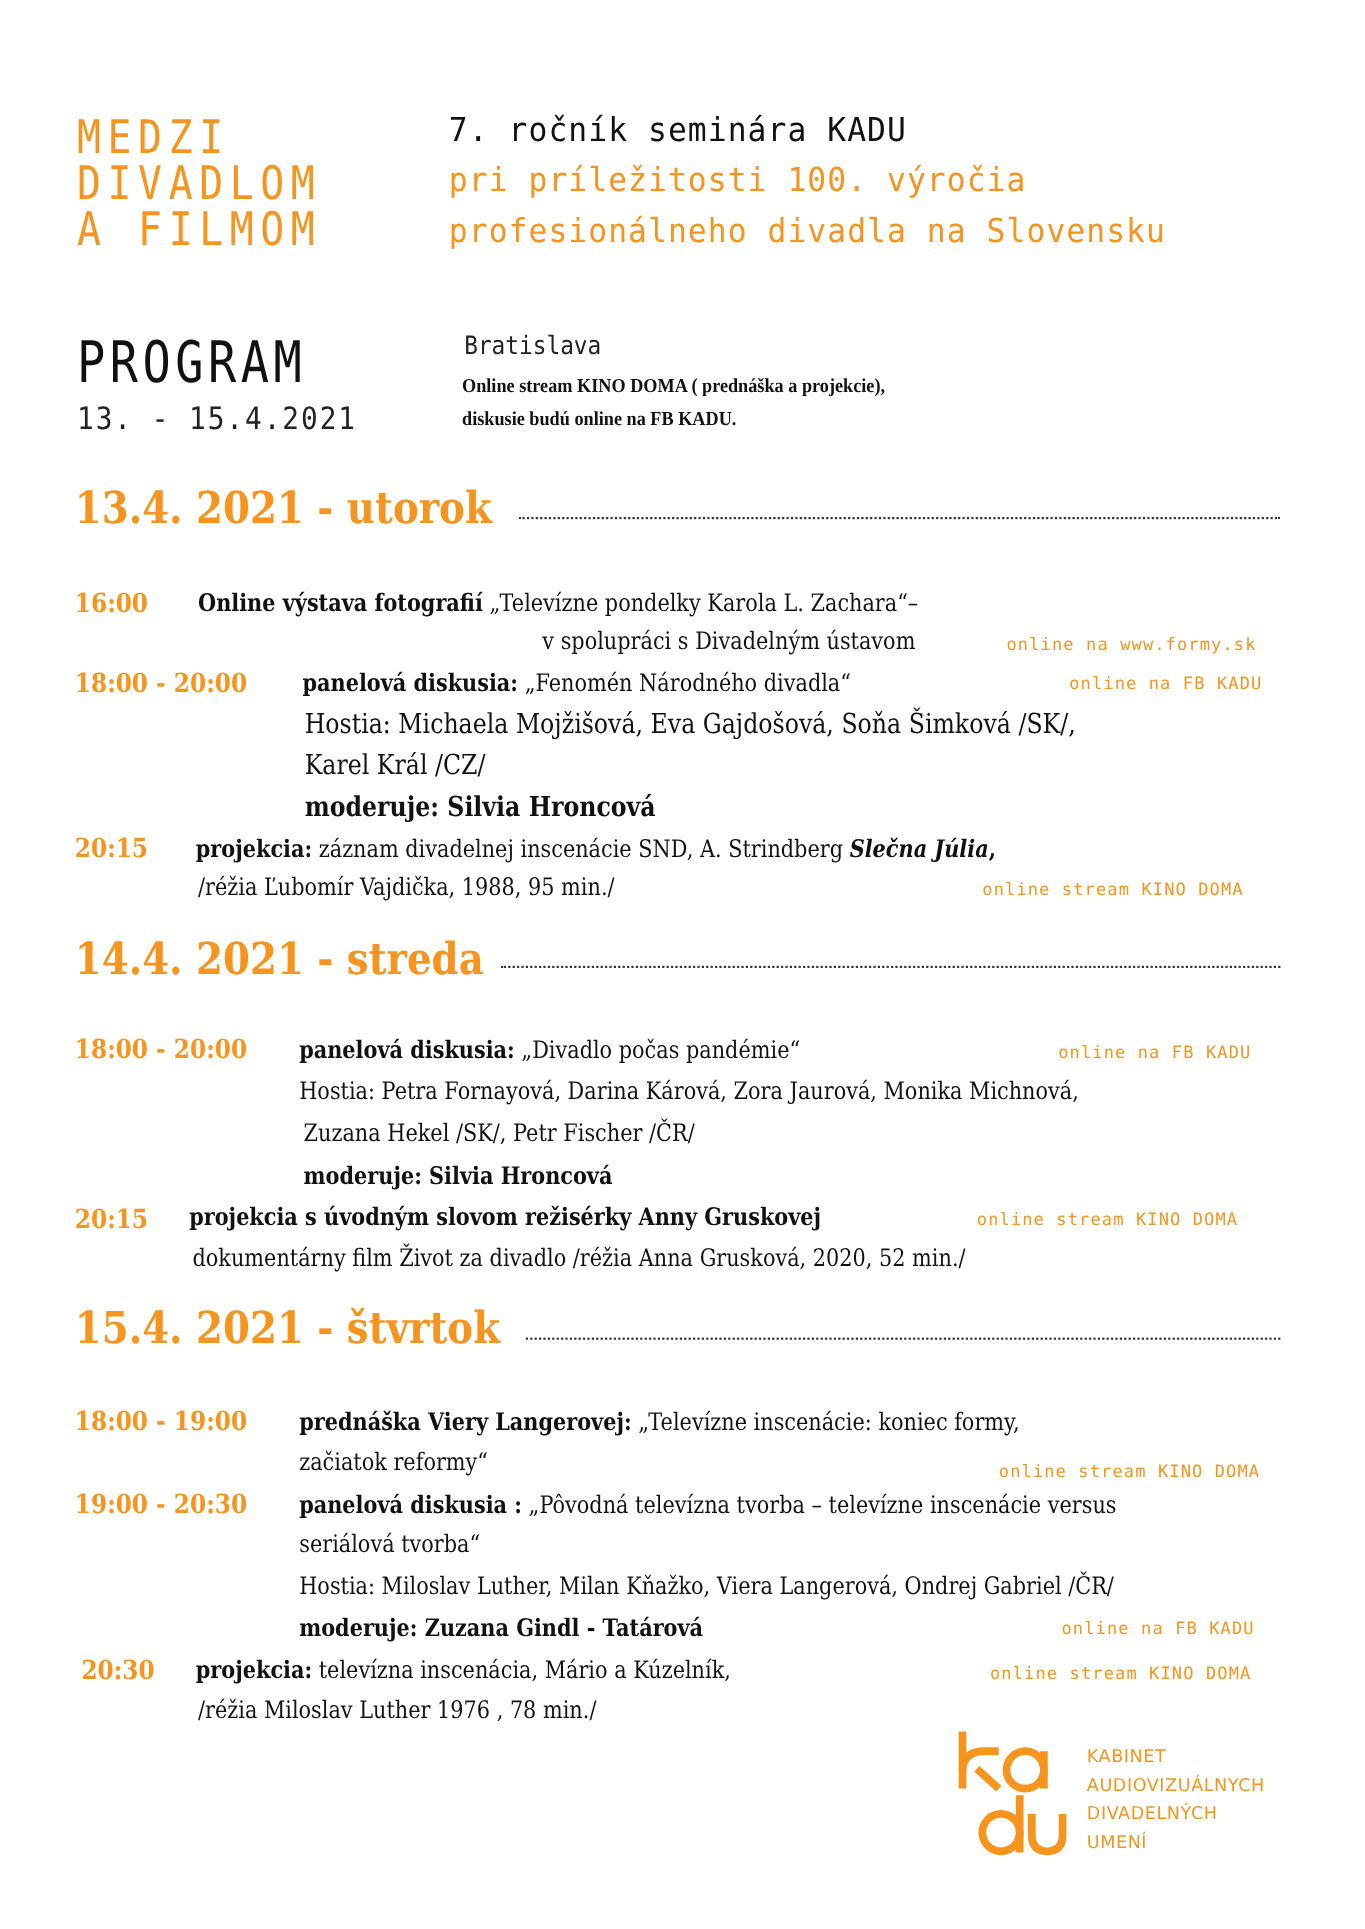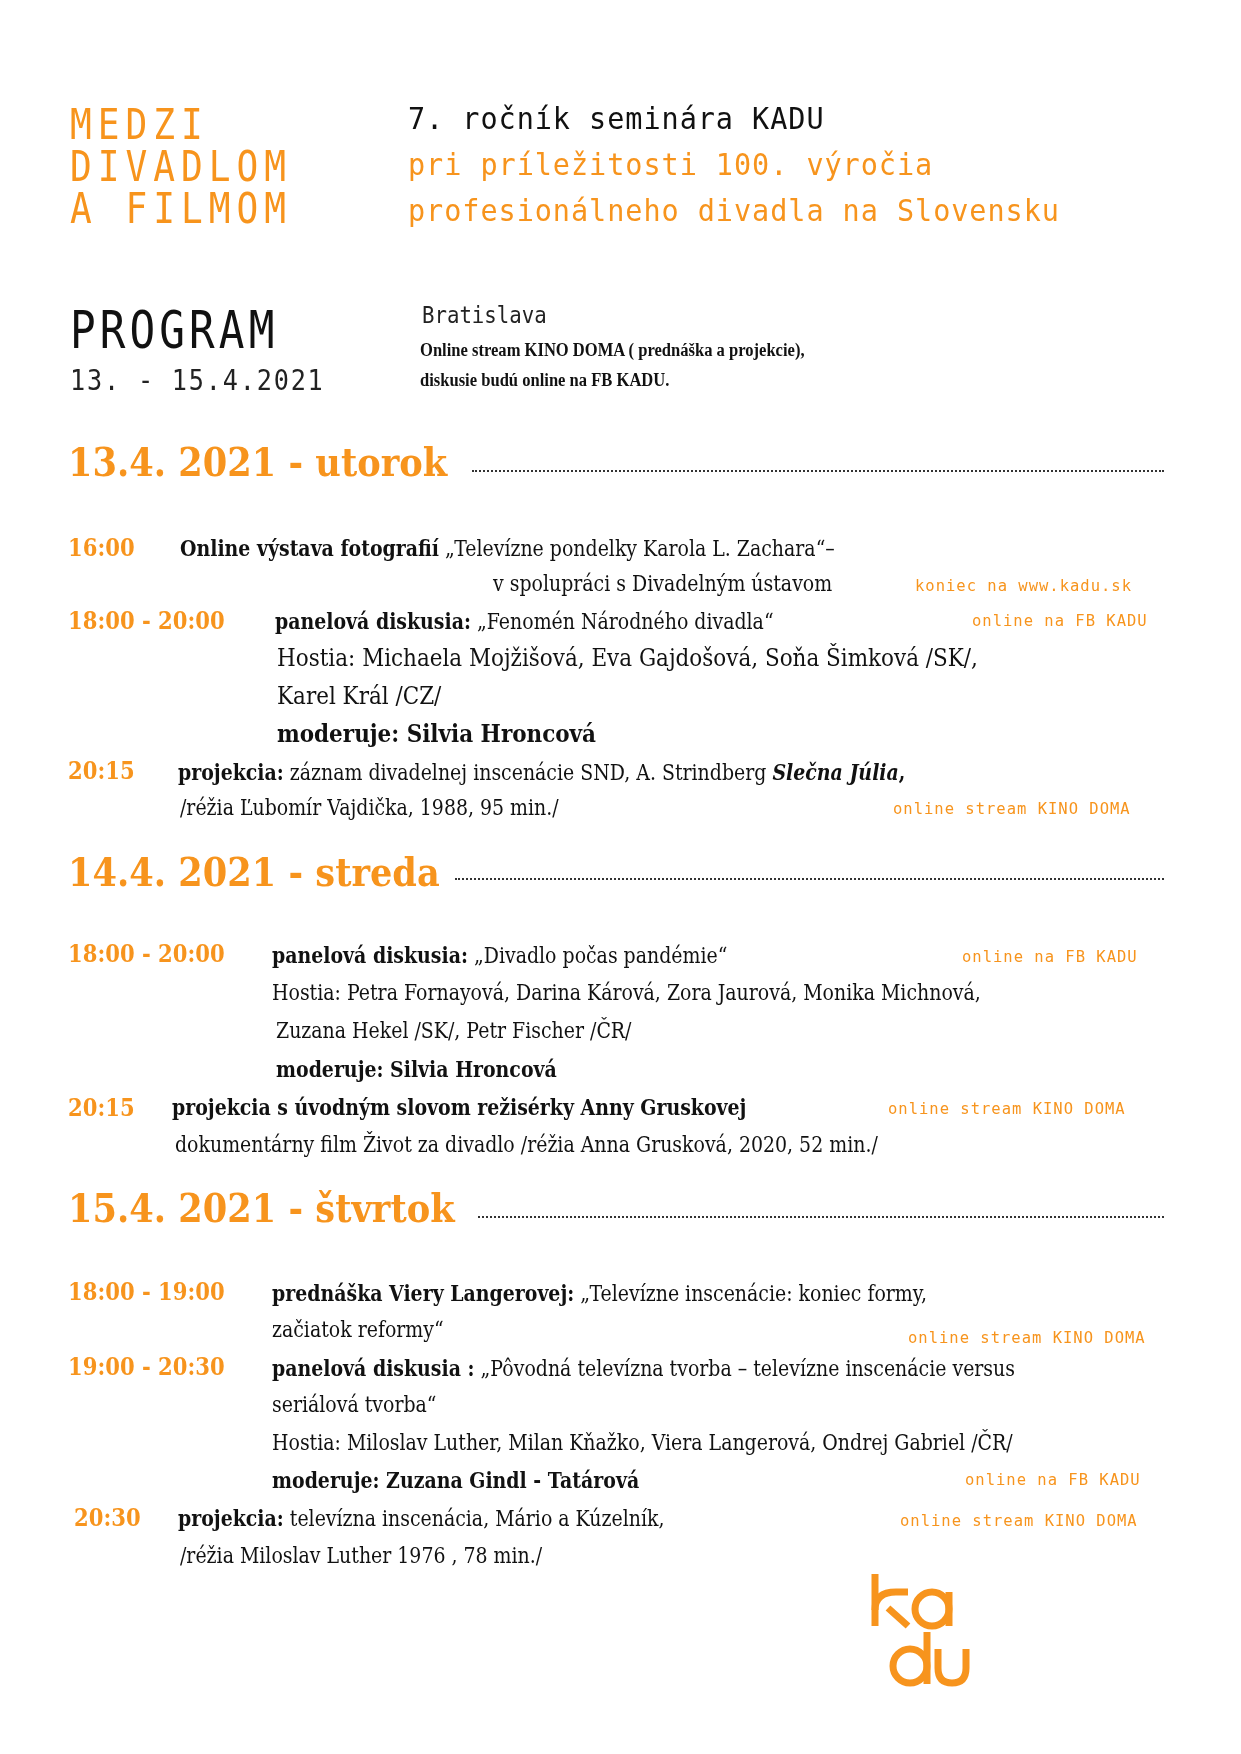--- a/index.html
+++ b/index.html
@@ -45,21 +45,21 @@
 <div class="abs city">Bratislava</div>
 <div class="abs info" style="top:340px;">Online stream KINO DOMA ( prednáška a projekcie),</div>
 <div class="abs info" style="top:370px;">diskusie  budú online na FB KADU.</div>
 
 <div class="abs day-head" style="top:438px;">13.4. 2021 - utorok</div>
 <div class="dots" style="left:472px; width:692px; top:470px;"></div>
 
 <div class="abs time" style="top:533px;">16:00</div>
 <div class="abs line" style="left:180px; top:535px;"><span class="b">Online výstava fotografií</span><span> „Televízne pondelky Karola L. Zachara“–</span></div>
 <div class="abs line" style="left:493px; top:571px;">v spolupráci s Divadelným ústavom</div>
-<div class="abs tag" style="left:915px; top:577px;">koniec na  www.kadu.sk</div>
+<div class="abs tag" style="left:915px; top:577px;">online na  www.formy.sk</div>
 
 <div class="abs time" style="top:606px;">18:00 - 20:00</div>
 <div class="abs line" style="left:275px; top:608px;"><span class="b">panelová diskusia:</span><span> „Fenomén Národného divadla“</span></div>
 <div class="abs tag" style="left:972px; top:612px;">online na FB KADU</div>
 <div class="abs line big" style="left:277px; top:643px;">Hostia: Michaela Mojžišová, Eva Gajdošová, Soňa Šimková /SK/,</div>
 <div class="abs line big" style="left:277px; top:681px;">Karel Král /CZ/</div>
 <div class="abs line big b" style="left:277px; top:719px;">moderuje:  Silvia Hroncová</div>
 
 <div class="abs time" style="top:756px;">20:15</div>
 <div class="abs line" style="left:178px; top:759px;"><span class="b">projekcia:</span><span> záznam divadelnej inscenácie SND, A. Strindberg </span><span class="b i">Slečna Júlia</span><span class="b">,</span></div>
@@ -111,13 +111,19 @@
 
       <circle cx="64" cy="39" r="17"></circle>
       <line x1="81" y1="22" x2="81" y2="56"></line>
 
       <circle cx="42" cy="96" r="17"></circle>
       <line x1="59" y1="62" x2="59" y2="114"></line>
 
       <path d="M70 79 L70 98 Q70 113 84 113 Q98 113 98 98 L98 79"></path>
     </g>
   </svg>
+  <div class="logo-text">
+    <div>KABINET</div>
+    <div>AUDIOVIZUÁLNYCH</div>
+    <div>DIVADELNÝCH</div>
+    <div>UMENÍ</div>
+  </div>
 </div>
 
 </body></html>

